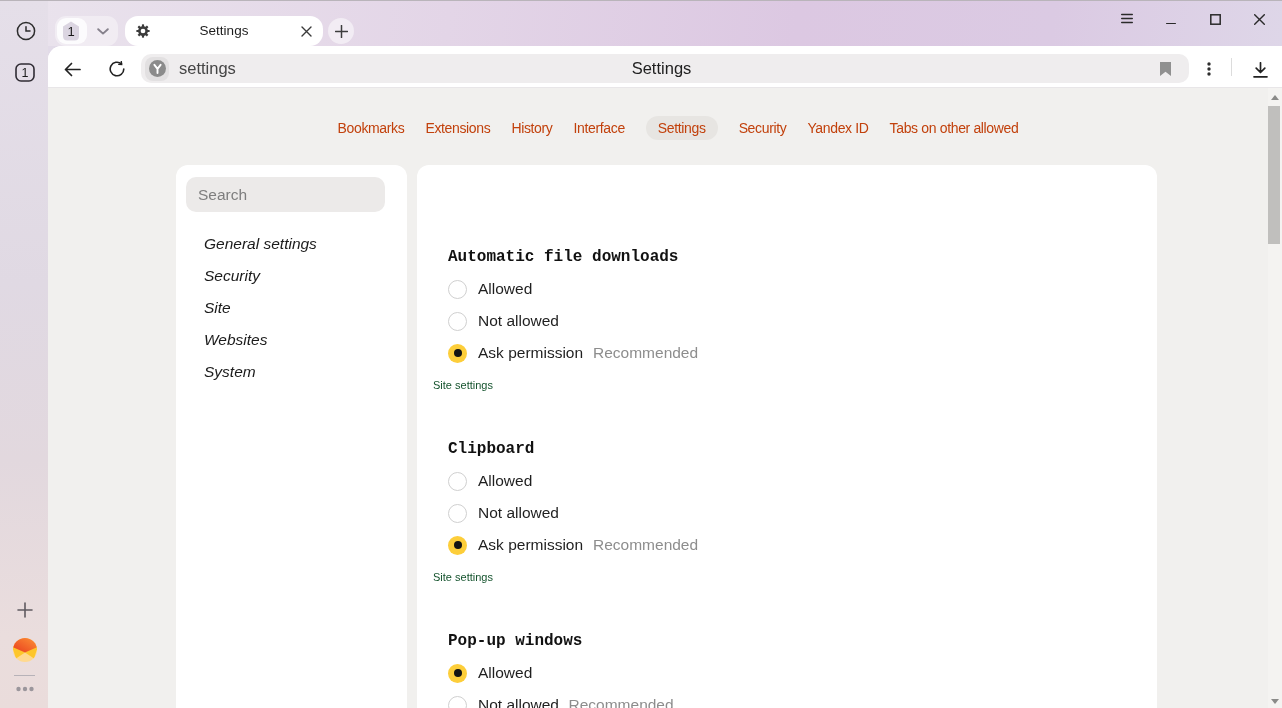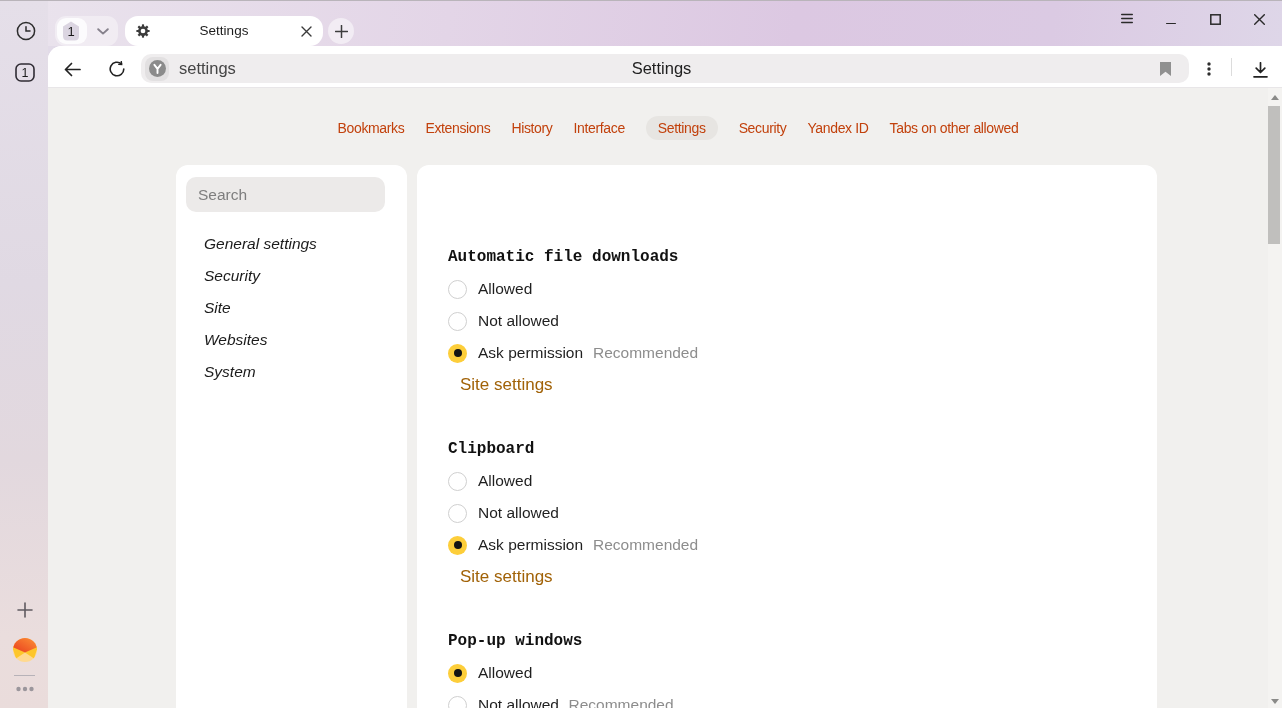--- a/index.html
+++ b/index.html
@@ -41,21 +41,21 @@
 #maincard { left:369px; top:77px; width:740px; height:600px; background:#fff; border-radius:12px; }
 #cardhead { left:0; top:0; width:740px; height:58px; border-bottom:1px solid #ececec; }
 #headtext { left:32px; top:18px; font-size:20px; color:#2471db; }
 .sechead { left:31px; font-size:16px; font-weight:bold; color:#111; height:20px; line-height:20px;font-family:Liberation Mono, monospace; }
 .radiorow { left:31px; height:20px; line-height:20px; font-size:15.5px; color:#1f1f1f; white-space:nowrap; }
 .radio { position:absolute; left:0; top:0.5px; width:19px; height:19px; border-radius:50%; border:1.5px solid #d0d0d0; background:#fff; }
 .radio.sel { border:none; background:#fdce3a; }
 .radio.sel::after { content:""; position:absolute; left:5.5px; top:5.5px; width:8px; height:8px; border-radius:50%; background:#141414; }
 .rlabel { position:absolute; left:30px; }
 .rec { position:absolute; color:#8d8d8d;text-align:right; }
-.bluelink { left:43px; height:20px; line-height:20px; font-size:17px; color:#a16207; }
+.bluelink { left:16px; height:20px; line-height:20px; font-size:11px; color:#14532d; }
 
 
 #sbtrack { left:1220px; top:0; width:14px; height:620px; background:#f4f3f1; }
 #sbthumb { left:1220px; top:18px; width:12px; height:138px; background:#c0bfbd; }
 </style>
 </head>
 <body>
 <div class="abs" id="topbar"></div>
 <div class="abs" id="sidebar"></div>
 

